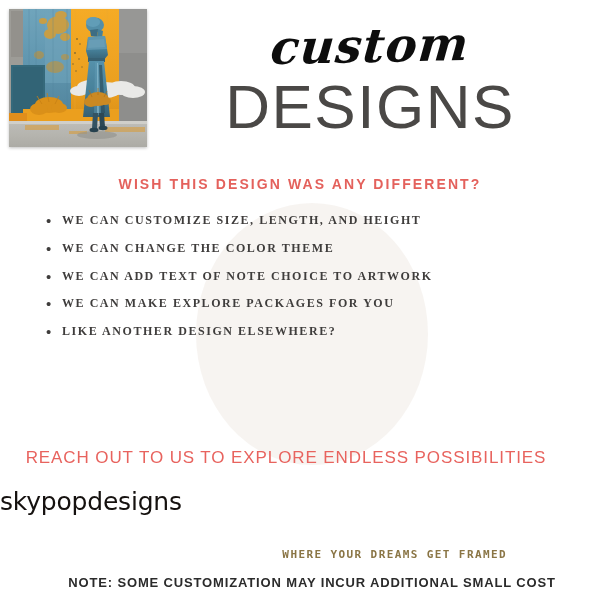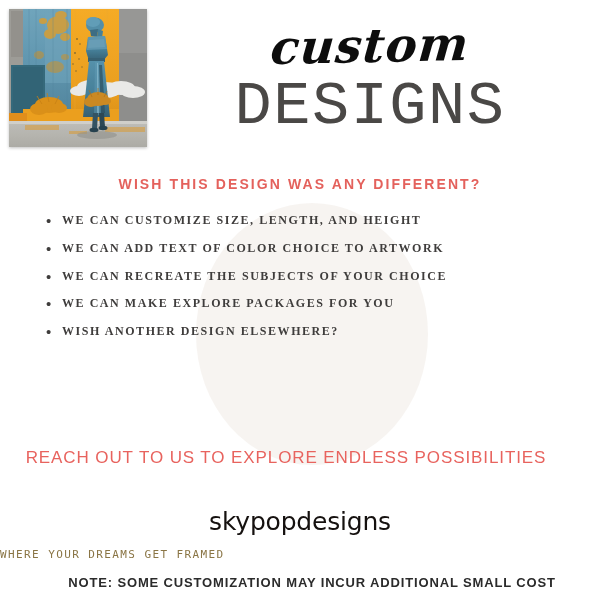--- a/index.html
+++ b/index.html
@@ -60,21 +60,21 @@
     font-weight: 700;
     font-size: 47px;
     line-height: 1;
     color: #0d0d0d;
     letter-spacing: 1px;
     transform: skewX(-6deg) rotate(-1.2deg);
     display: block;
     margin-bottom: 6px;
   }
   #main-title {
-    font-family: Liberation Mono, monospace;
+    font-family: Liberation Sans, sans-serif;
     font-weight: 400;
     font-size: 62px;
     line-height: 1.02;
     color: #4a4846;
     letter-spacing: 1.5px;
     display: block;
   }
 
   
   #subtitle {
@@ -141,40 +141,40 @@
     font-weight: 400;
     letter-spacing: 0.9px;
     color: #e8635e;
     white-space: nowrap;
   }
 
   
   #brand {
     position: absolute;
     left: 0;
-    top: 507px;
+    top: 487px;
     width: 600px;
-    text-align: center;
+    text-align: left;
     z-index: 2;
     font-family: "DejaVu Sans", sans-serif;
     font-size: 25px;
     font-weight: 400;
     letter-spacing: -0.2px;
     color: #15110f;
   }
   #tagline {
     position: absolute;
     left: 0;
     top: 548px;
     width: 507px;
-    text-align: left;
+    text-align: right;
     z-index: 2;
     font-family: "DejaVu Sans Mono", monospace;
     font-size: 11px;
-    font-weight: 400;
+    font-weight: 700;
     letter-spacing: 1.4px;
     color: #8a7545;
     white-space: nowrap;
   }
   #note {
     position: absolute;
     left: 12px;
     top: 575px;
     width: 600px;
     text-align: center;
@@ -346,24 +346,24 @@
 
   <div id="headline">
     <span id="script-word">custom</span>
     <span id="main-title">DESIGNS</span>
   </div>
 
   <div id="subtitle">WISH  THIS  DESIGN  WAS ANY DIFFERENT?</div>
 
   <ul id="benefits">
     <li class="has-bullet">WE CAN CUSTOMIZE SIZE, LENGTH, AND HEIGHT</li>
-    <li class="has-bullet">WE CAN ADD TEXT OF COLOR CHOICE TO ARTWORK</li>
-    <li class="has-bullet">WE CAN RECREATE THE SUBJECTS OF YOUR CHOICE</li>
+    <li class="has-bullet">WE CAN CHANGE THE COLOR THEME</li>
+    <li class="has-bullet">WE CAN ADD TEXT OF NOTE CHOICE TO ARTWORK</li>
     <li class="has-bullet">WE CAN MAKE EXPLORE PACKAGES FOR YOU</li>
-    <li class="has-bullet">WISH ANOTHER DESIGN ELSEWHERE?</li>
+    <li class="has-bullet">LIKE ANOTHER DESIGN ELSEWHERE?</li>
   </ul>
 
   <div id="cta">REACH OUT TO US TO EXPLORE ENDLESS POSSIBILITIES</div>
 
   <div id="brand">skypopdesigns</div>
   <div id="tagline">WHERE YOUR DREAMS GET FRAMED</div>
   <div id="note">NOTE: SOME CUSTOMIZATION MAY INCUR ADDITIONAL SMALL COST</div>
 
 </div>
 

